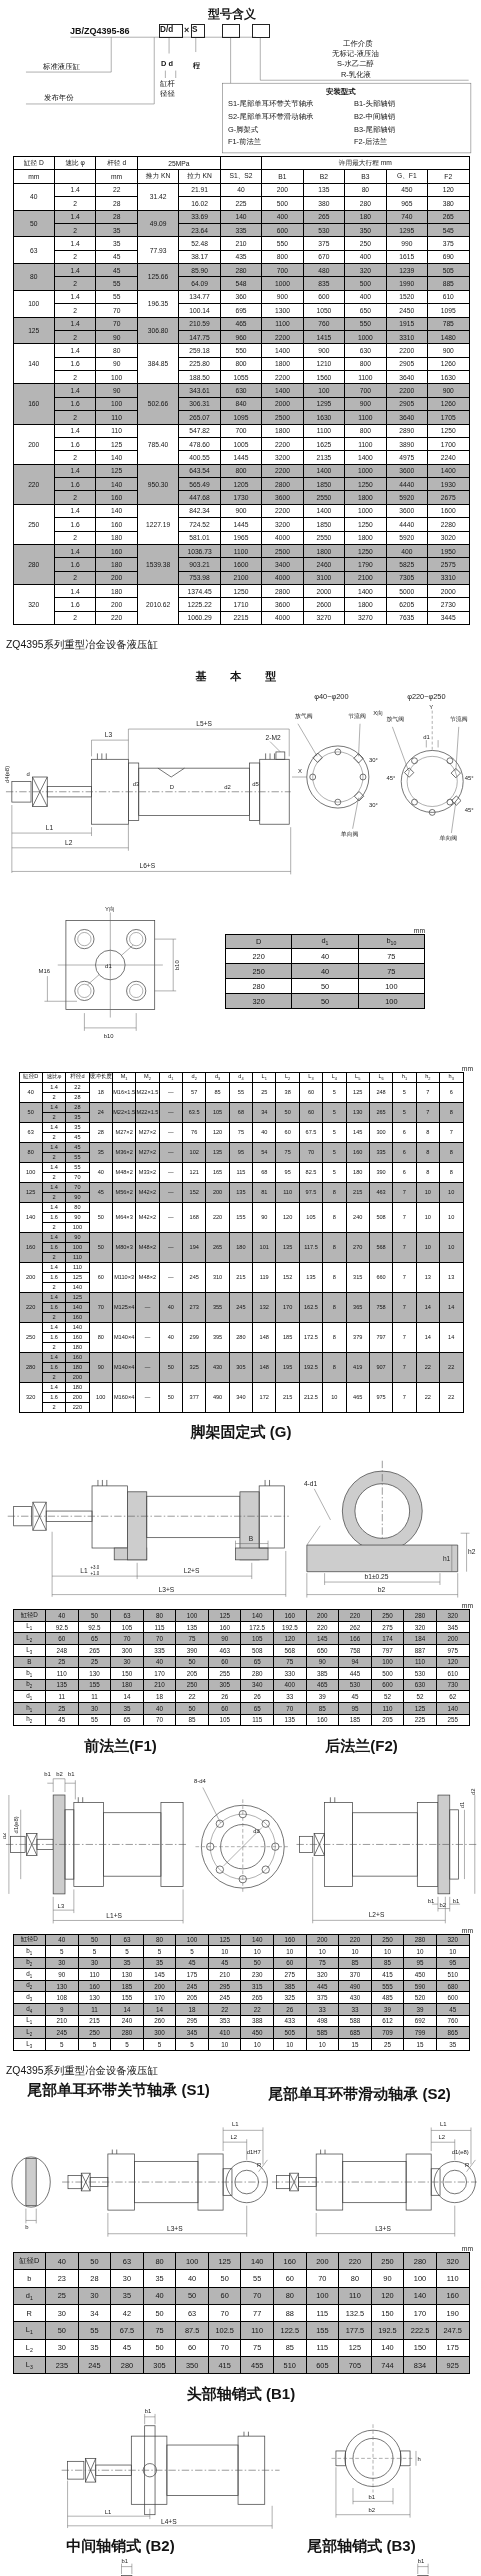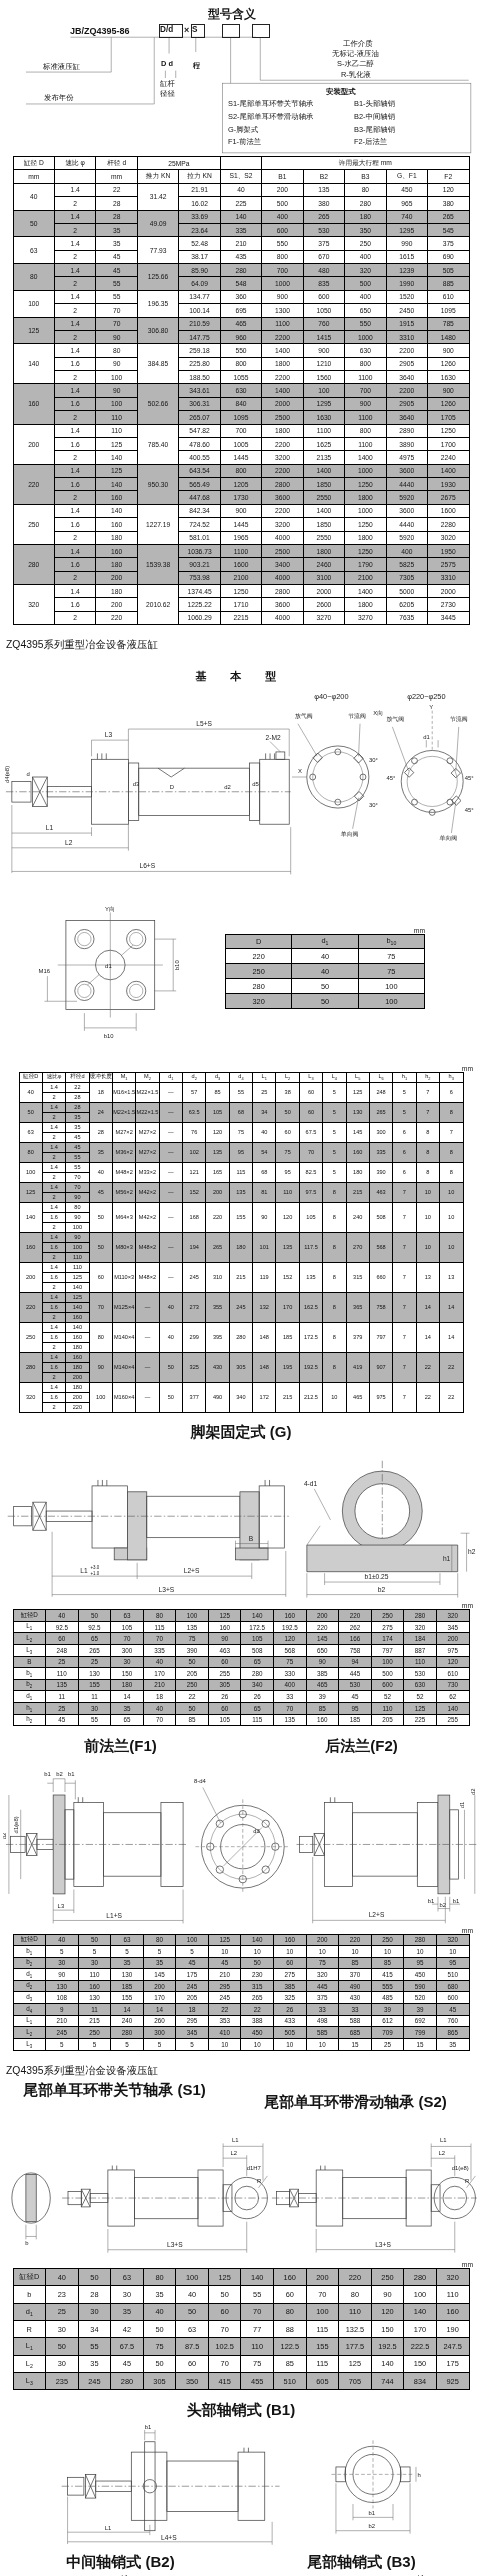--- a/index.html
+++ b/index.html
@@ -1580,21 +1580,21 @@
           <td>25</td>
           <td>15</td>
           <td>35</td>
         </tr>
       </tbody>
     </table>
 
   <div class="big-title">ZQ4395系列重型冶金设备液压缸</div>
   <div style="display:flex;justify-content:space-around;margin-top:3px">
     <div class="sub-head" style="margin:0">尾部单耳环带关节轴承 (S1)</div>
-    <div class="sub-head" style="margin:12px">尾部单耳环带滑动轴承 (S2)</div>
+    <div class="sub-head" style="margin:4px">尾部单耳环带滑动轴承 (S2)</div>
   </div>
   <div class="draw-row">
     <svg width="267" height="137" viewBox="0 0 360 185">
       <g class="ln">
         <ellipse cx="38" cy="100" rx="26" ry="34"></ellipse>
         <rect class="fillg" x="31" y="68" width="14" height="64"></rect>
         <rect x="88" y="91" width="18" height="18"></rect>
         <rect x="106" y="88" width="12" height="24"></rect>
         <line x1="106" y1="88" x2="118" y2="112"></line>
           <line x1="118" y1="88" x2="106" y2="112"></line>

